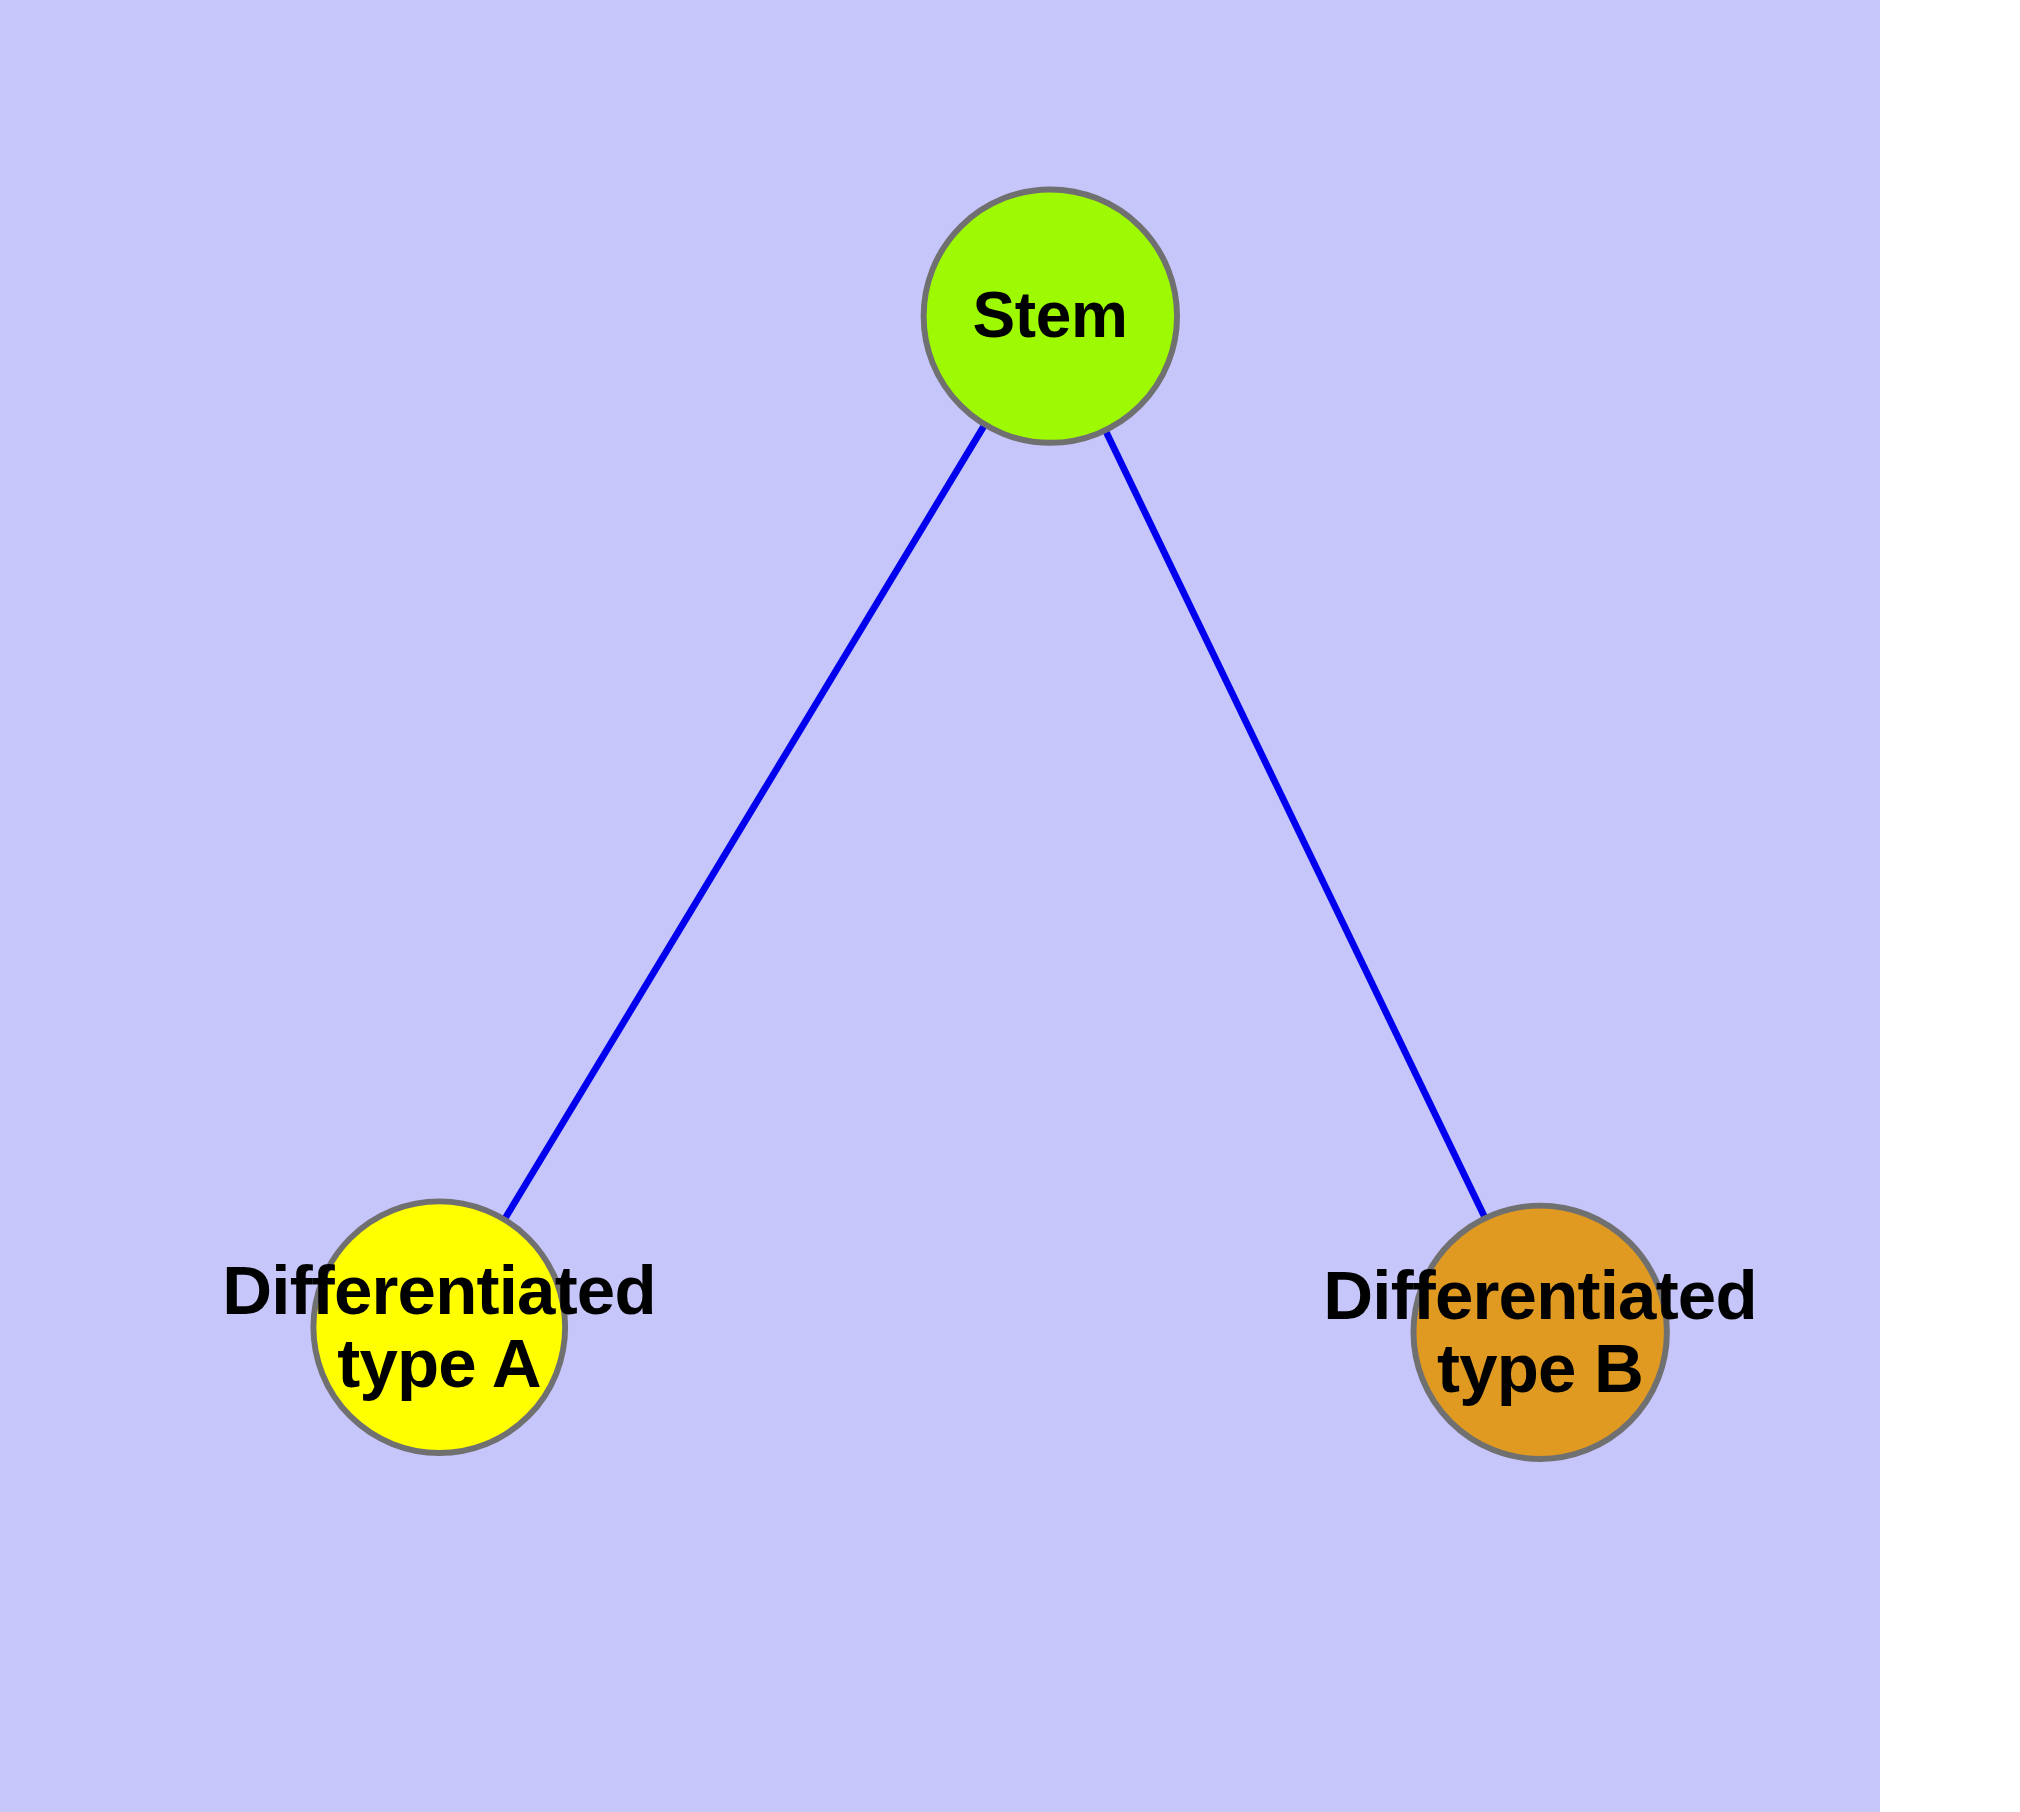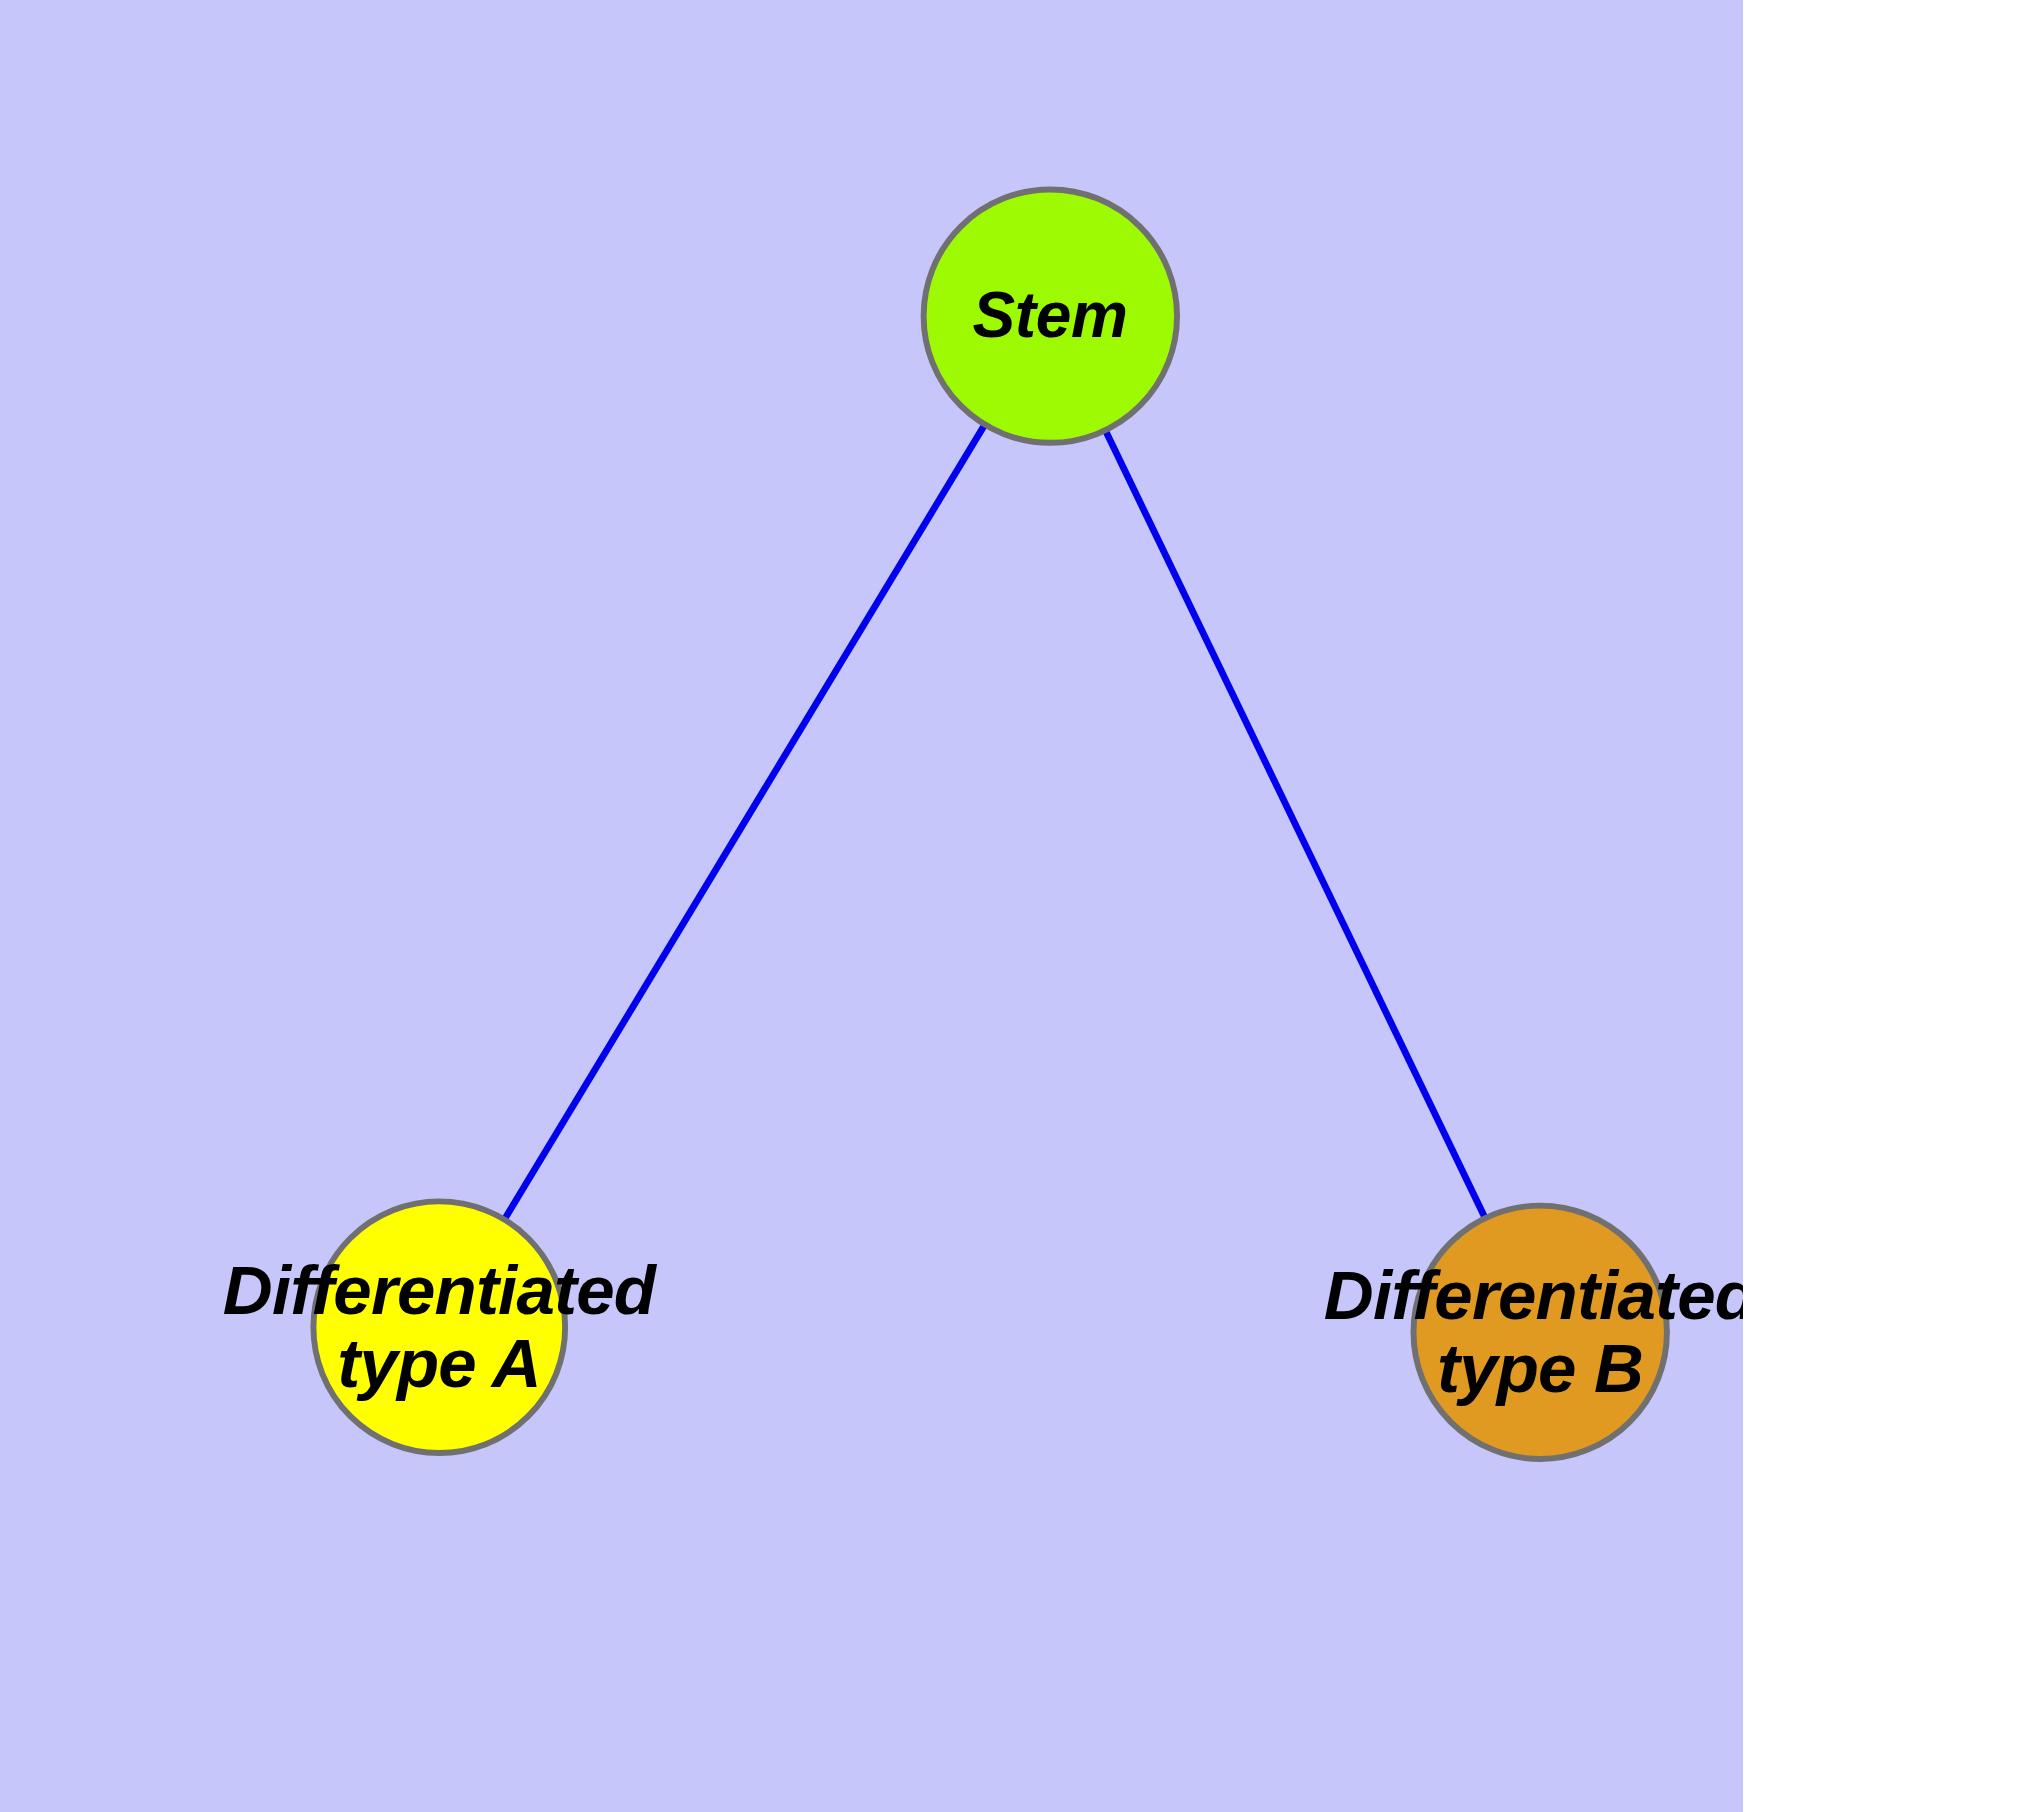--- a/index.html
+++ b/index.html
@@ -41,21 +41,21 @@
     letter-spacing: -0.4px;
   }
   .label-child {
     font-size: 69px;
     letter-spacing: -0.8px;
   }
 </style>
 </head>
 <body>
 
-<div id="canvas" style="width: 1743px; height: 1812px; font-style: italic;">
+<div id="canvas" style="width: 1880px; height: 1812px;">
 
   <div id="bg-rect" style="background: rgb(198, 198, 251); width: 2021px; height: 1812px;"></div>
 
   <svg id="graph-svg" viewBox="0 0 2384 2138" style="width: 2021px; height: 1812px;">
     <g>
       <line class="graph-edge" x1="1239" y1="373" x2="518" y2="1566" stroke="#0000EE" stroke-width="8" stroke-linecap="butt"></line>
       <line class="graph-edge" x1="1239" y1="373" x2="1817" y2="1572" stroke="#0000EE" stroke-width="8" stroke-linecap="butt"></line>
     </g>
     <g>
       <circle class="graph-node" cx="1239" cy="373" r="149.5" fill="#9EFA02" stroke="#707070" stroke-width="7"></circle>

